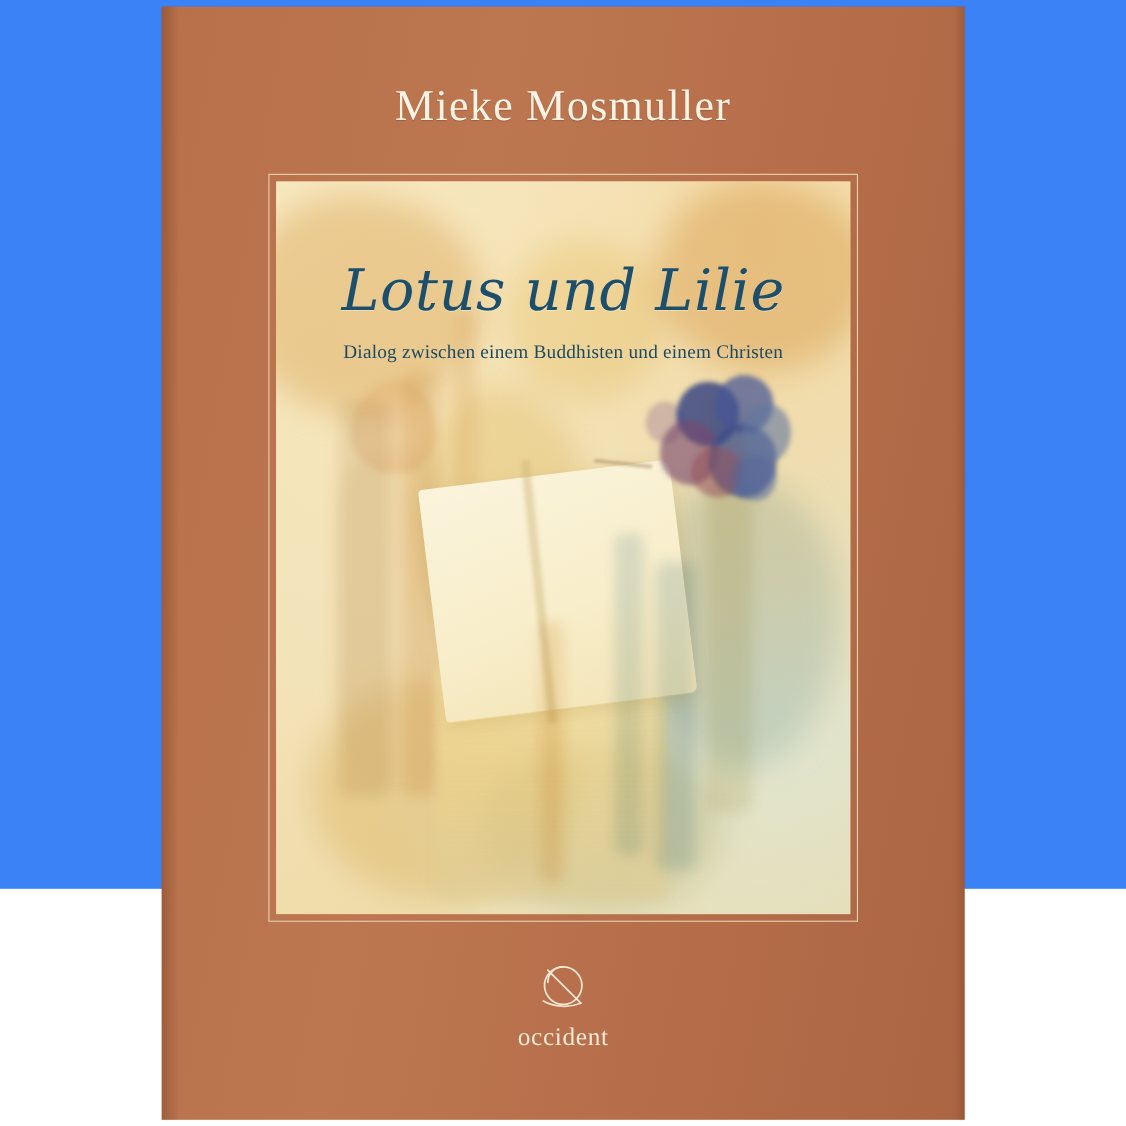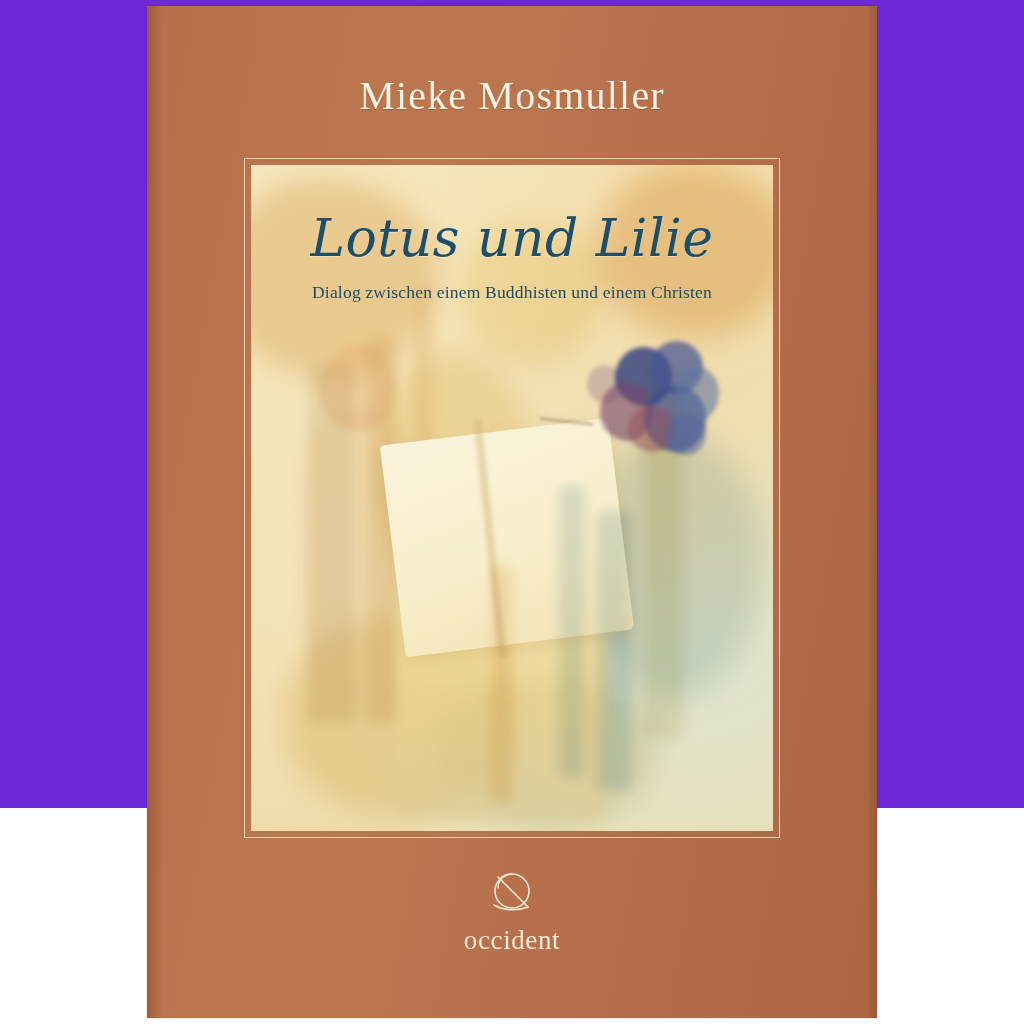--- a/index.html
+++ b/index.html
@@ -11,21 +11,21 @@
     width: 1024px;
     height: 1024px;
     font-family: "Liberation Serif", serif;
     overflow: hidden;
   }
 
   .page {
     position: relative;
     width: 1024px;
     height: 808px;
-    background: #6d28d9;
+    background: #3b82f6;
   }
 
   
   .book-cover {
     position: absolute;
     left: 147px;
     top: 6px;
     width: 730px;
     height: 1012px;
     background: linear-gradient(100deg, #b8704a 0%, #bc7750 35%, #b56d49 70%, #ab6543 100%);
@@ -215,20 +215,21 @@
     z-index: 5;
   }
   .title-main {
     font-family: "DejaVu Serif", serif;
     font-style: italic;
     font-size: 52px;
     color: #1d4f6b;
     letter-spacing: 0.5px;
     line-height: 1.05;
     text-shadow: 0 1px 0 rgba(255,255,255,0.35);
+    margin-top: 27px;
   }
   .title-sub {
     margin-top: 16px;
     font-family: "Liberation Serif", serif;
     font-size: 17.5px;
     color: #1d4a63;
     letter-spacing: 0.2px;
   }
 
   
@@ -240,21 +241,21 @@
     text-align: center;
   }
   .logo-mark {
     width: 76px;
     height: 54px;
     margin: 0 auto 4px auto;
     display: block;
   }
   .publisher-name {
     font-family: "Liberation Serif", serif;
-    font-size: 27px;
+    font-size: 23px;
     color: #f7ead6;
     letter-spacing: 0.6px;
   }
 </style>
 </head>
 <body>
 
 <div class="page">
 
   <div class="book-cover">

